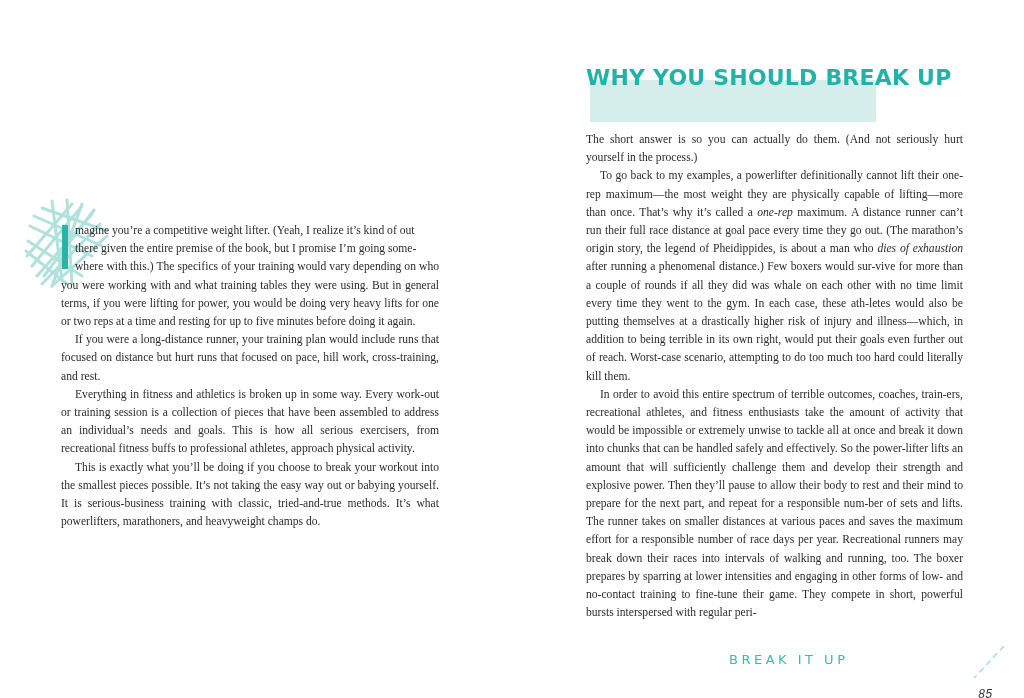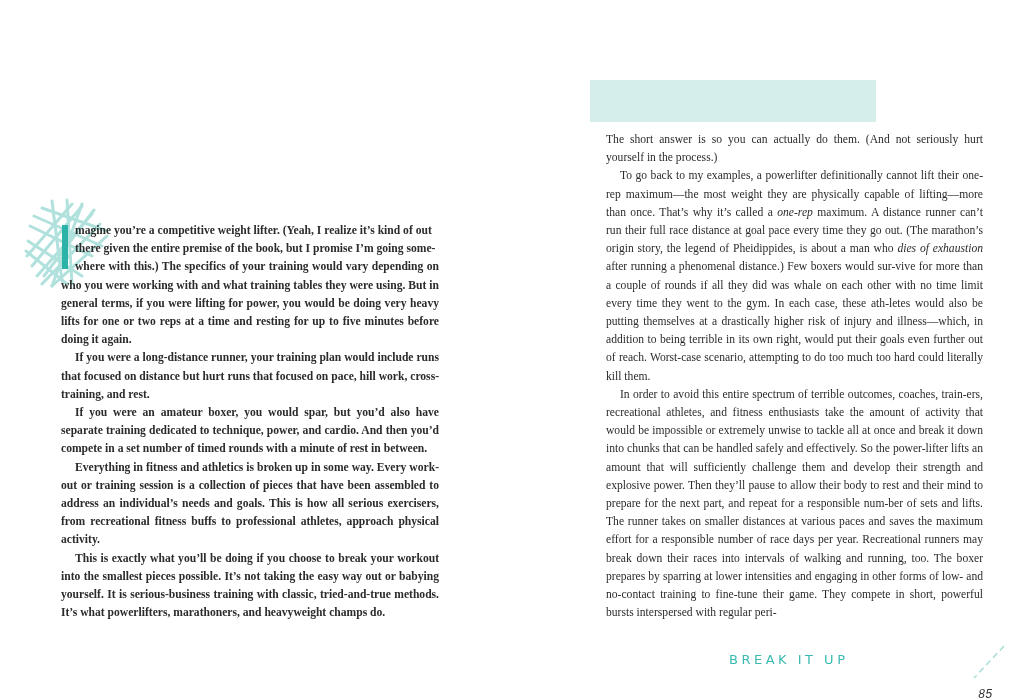--- a/index.html
+++ b/index.html
@@ -6,29 +6,29 @@
     body { width: 1024px; height: 698px; position: relative; overflow: hidden;
            font-family: "Liberation Serif", "DejaVu Serif", serif; color: #2b2b2b; }
     .page { position: absolute; top: 0; height: 698px; }
     .page-left { left: 0; width: 512px; }
 
     .body-text { font-size: 11.6px; line-height: 18.2px; text-align: justify; text-align-last: left; }
     .body-text p { margin: 0; text-indent: 14px; hyphens: manual; }
     .body-text p.noindent { text-indent: 0; }
 
     
-    .left-col { position: absolute; left: 61px; top: 222px; width: 378px; font-weight: bold; }
+    .left-col { position: absolute; left: 61px; top: 222px; width: 378px; }
     .scribble { position: absolute; left: 0; top: 0; width: 100px; height: 90px; }
     .dropcap { position: absolute; left: 62px; top: 225px; width: 6px; height: 44px; background: #2bb3a8; }
     .first-lines { padding-left: 14px; }
     .heading-bg { position: absolute; left: 590px; top: 80px; width: 286px; height: 42px; background: #d5eeeb; }
     .heading { position: absolute; left: 586px; top: 64px; margin: 0;
                font-family: "DejaVu Sans", sans-serif; font-weight: bold; font-size: 22px;
                line-height: 27px; color: #23b1aa; letter-spacing: 0.2px; }
-    .right-col { position: absolute; left: 586px; top: 131px; width: 377px; margin-left: 20px; }
+    .right-col { position: absolute; left: 586px; top: 131px; width: 377px; }
 
     .footer-title { position: absolute; left: 729px; top: 652px; font-family: "DejaVu Sans", sans-serif;
                     font-size: 13px; letter-spacing: 3.5px; color: #3bbab2; }
     .page-number { position: absolute; left: 978px; top: 688px; font-family: Liberation Mono, monospace;
                    font-size: 12px; font-style: italic; color: #333; }
     .page-slash { position: absolute; left: 968px; top: 642px; width: 40px; height: 40px; }
   </style>
 </head>
 <body>
 
@@ -39,28 +39,27 @@
     <path d="M10 70 L60 10 M15 80 L70 18 M5 60 L50 8 M20 88 L78 28 M30 90 L85 40"></path>
     <path d="M8 30 L70 60 M12 20 L80 50 M6 45 L60 80 M20 12 L85 35 M4 55 L45 88"></path>
     <path d="M30 5 L40 85 M45 4 L50 88 M60 8 L30 90 M72 14 L22 80"></path>
   </g>
 </svg>
 <div class="dropcap" title="I"></div>
 
 <div class="left-col body-text">
   <p class="noindent"><span class="first-lines"><span>magine you’re a competitive weight lifter. (Yeah, I realize it’s kind of out</span><br><span style="padding-left:14px">there given the entire premise of the book, but I promise I’m going some-</span><br><span style="padding-left:14px">where with this.)</span></span><span> The specifics of your training would vary depending on who you were working with and what training tables they were using. But in general terms, if you were lifting for power, you would be doing very heavy lifts for one or two reps at a time and resting for up to five minutes before doing it again.</span></p>
   <p>If you were a long-distance runner, your training plan would include runs that focused on distance but hurt runs that focused on pace, hill work, cross-training, and rest.</p>
-  <p>If you were an amateur boxer, you would spar, but you’d also have separate training dedicated to technique, power, and cardio. And then you’d compete in a set number of timed rounds with a minute of rest in between.</p>
   <p>Everything in fitness and athletics is broken up in some way. Every work-out or training session is a collection of pieces that have been assembled to address an individual’s needs and goals. This is how all serious exercisers, from recreational fitness buffs to professional athletes, approach physical activity.</p>
   <p>This is exactly what you’ll be doing if you choose to break your workout into the smallest pieces possible. It’s not taking the easy way out or babying yourself. It is serious-business training with classic, tried-and-true methods. It’s what powerlifters, marathoners, and heavyweight champs do.</p>
 </div>
 
 <div class="heading-bg"></div>
 <h2 class="heading">
-  <br>
+  <span>WHY YOU SHOULD BREAK UP</span><br>
 </h2>
 
 <div class="right-col body-text">
   <p class="noindent">The short answer is so you can actually do them. (And not seriously hurt yourself in the process.)</p>
   <p><span>To go back to my examples, a powerlifter definitionally cannot lift their one-rep maximum—the most weight they are physically capable of lifting—more than once. That’s why it’s called a </span><em>one-rep</em><span> maximum. A distance runner can’t run their full race distance at goal pace every time they go out. (The marathon’s origin story, the legend of Pheidippides, is about a man who </span><em>dies of exhaustion</em><span> after running a phenomenal distance.) Few boxers would sur-vive for more than a couple of rounds if all they did was whale on each other with no time limit every time they went to the gym. In each case, these ath-letes would also be putting themselves at a drastically higher risk of injury and illness—which, in addition to being terrible in its own right, would put their goals even further out of reach. Worst-case scenario, attempting to do too much too hard could literally kill them.</span></p>
   <p>In order to avoid this entire spectrum of terrible outcomes, coaches, train-ers, recreational athletes, and fitness enthusiasts take the amount of activity that would be impossible or extremely unwise to tackle all at once and break it down into chunks that can be handled safely and effectively. So the power-lifter lifts an amount that will sufficiently challenge them and develop their strength and explosive power. Then they’ll pause to allow their body to rest and their mind to prepare for the next part, and repeat for a responsible num-ber of sets and lifts. The runner takes on smaller distances at various paces and saves the maximum effort for a responsible number of race days per year. Recreational runners may break down their races into intervals of walking and running, too. The boxer prepares by sparring at lower intensities and engaging in other forms of low- and no-contact training to fine-tune their game. They compete in short, powerful bursts interspersed with regular peri-</p>
 </div>
 
 <div class="footer-title">BREAK IT UP</div>
 <svg class="page-slash" viewBox="0 0 40 40">

